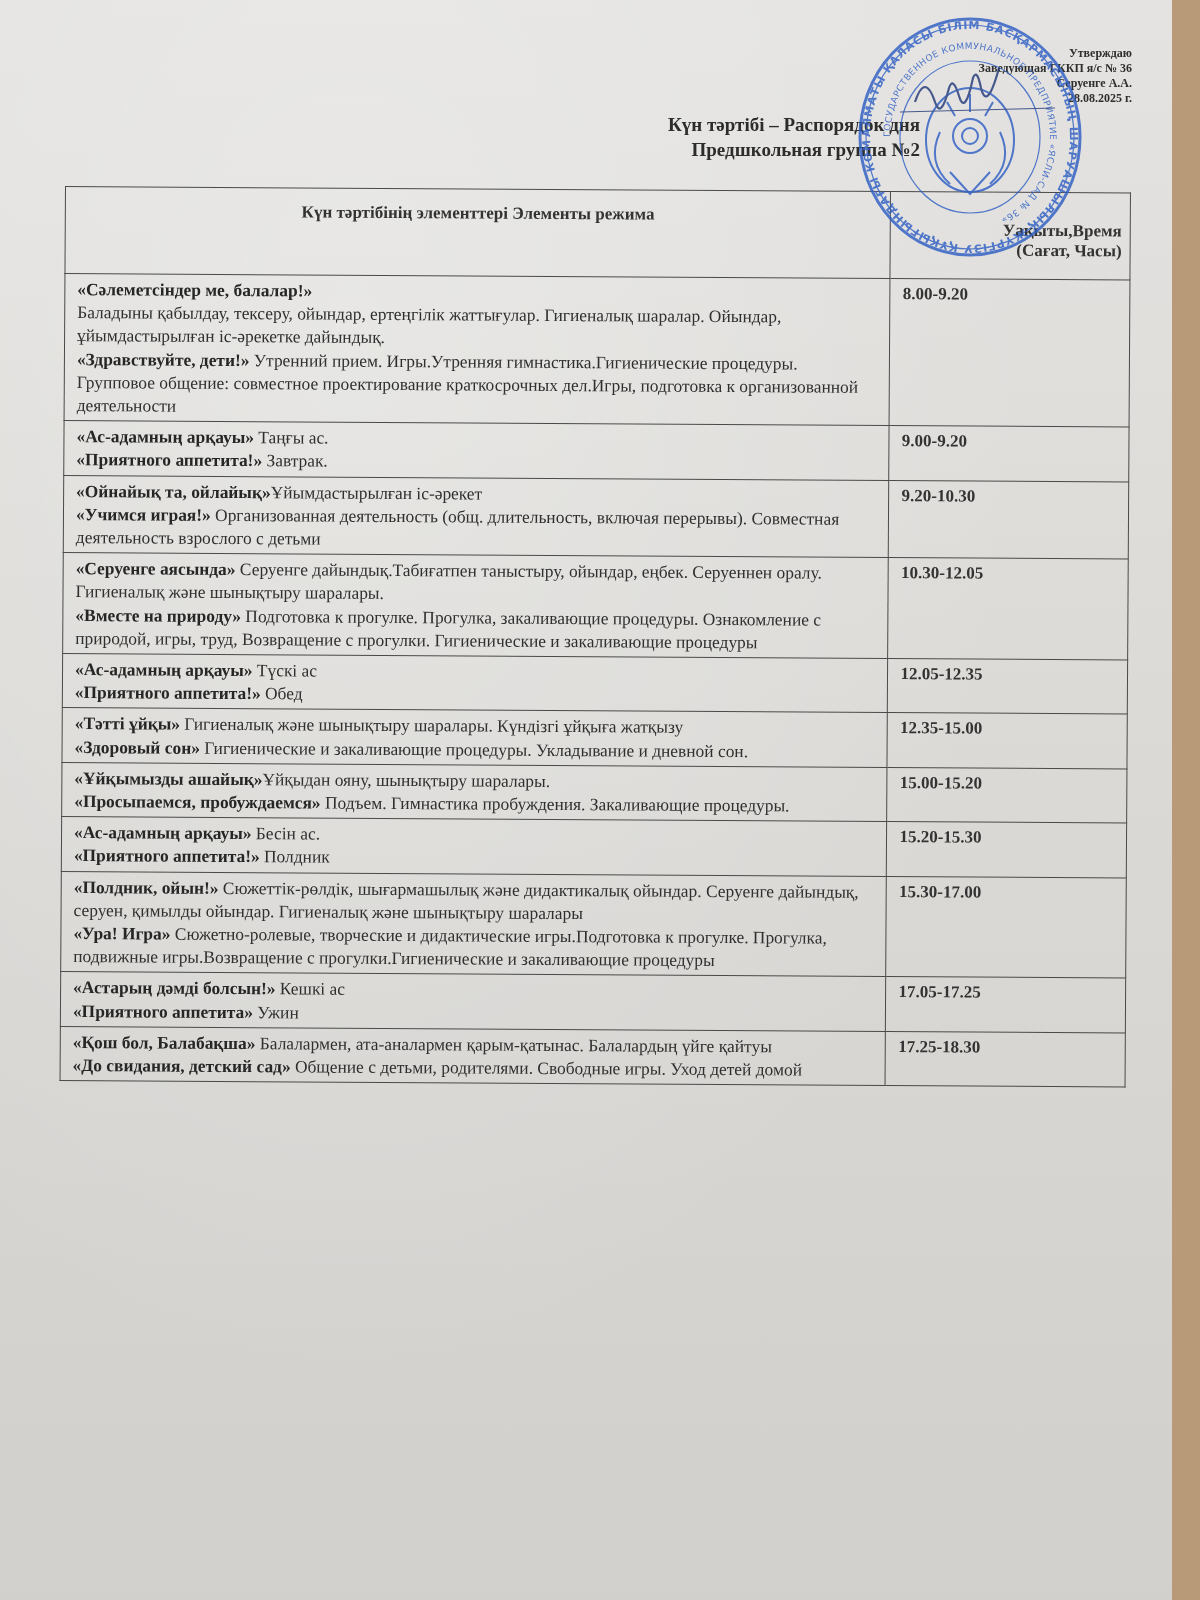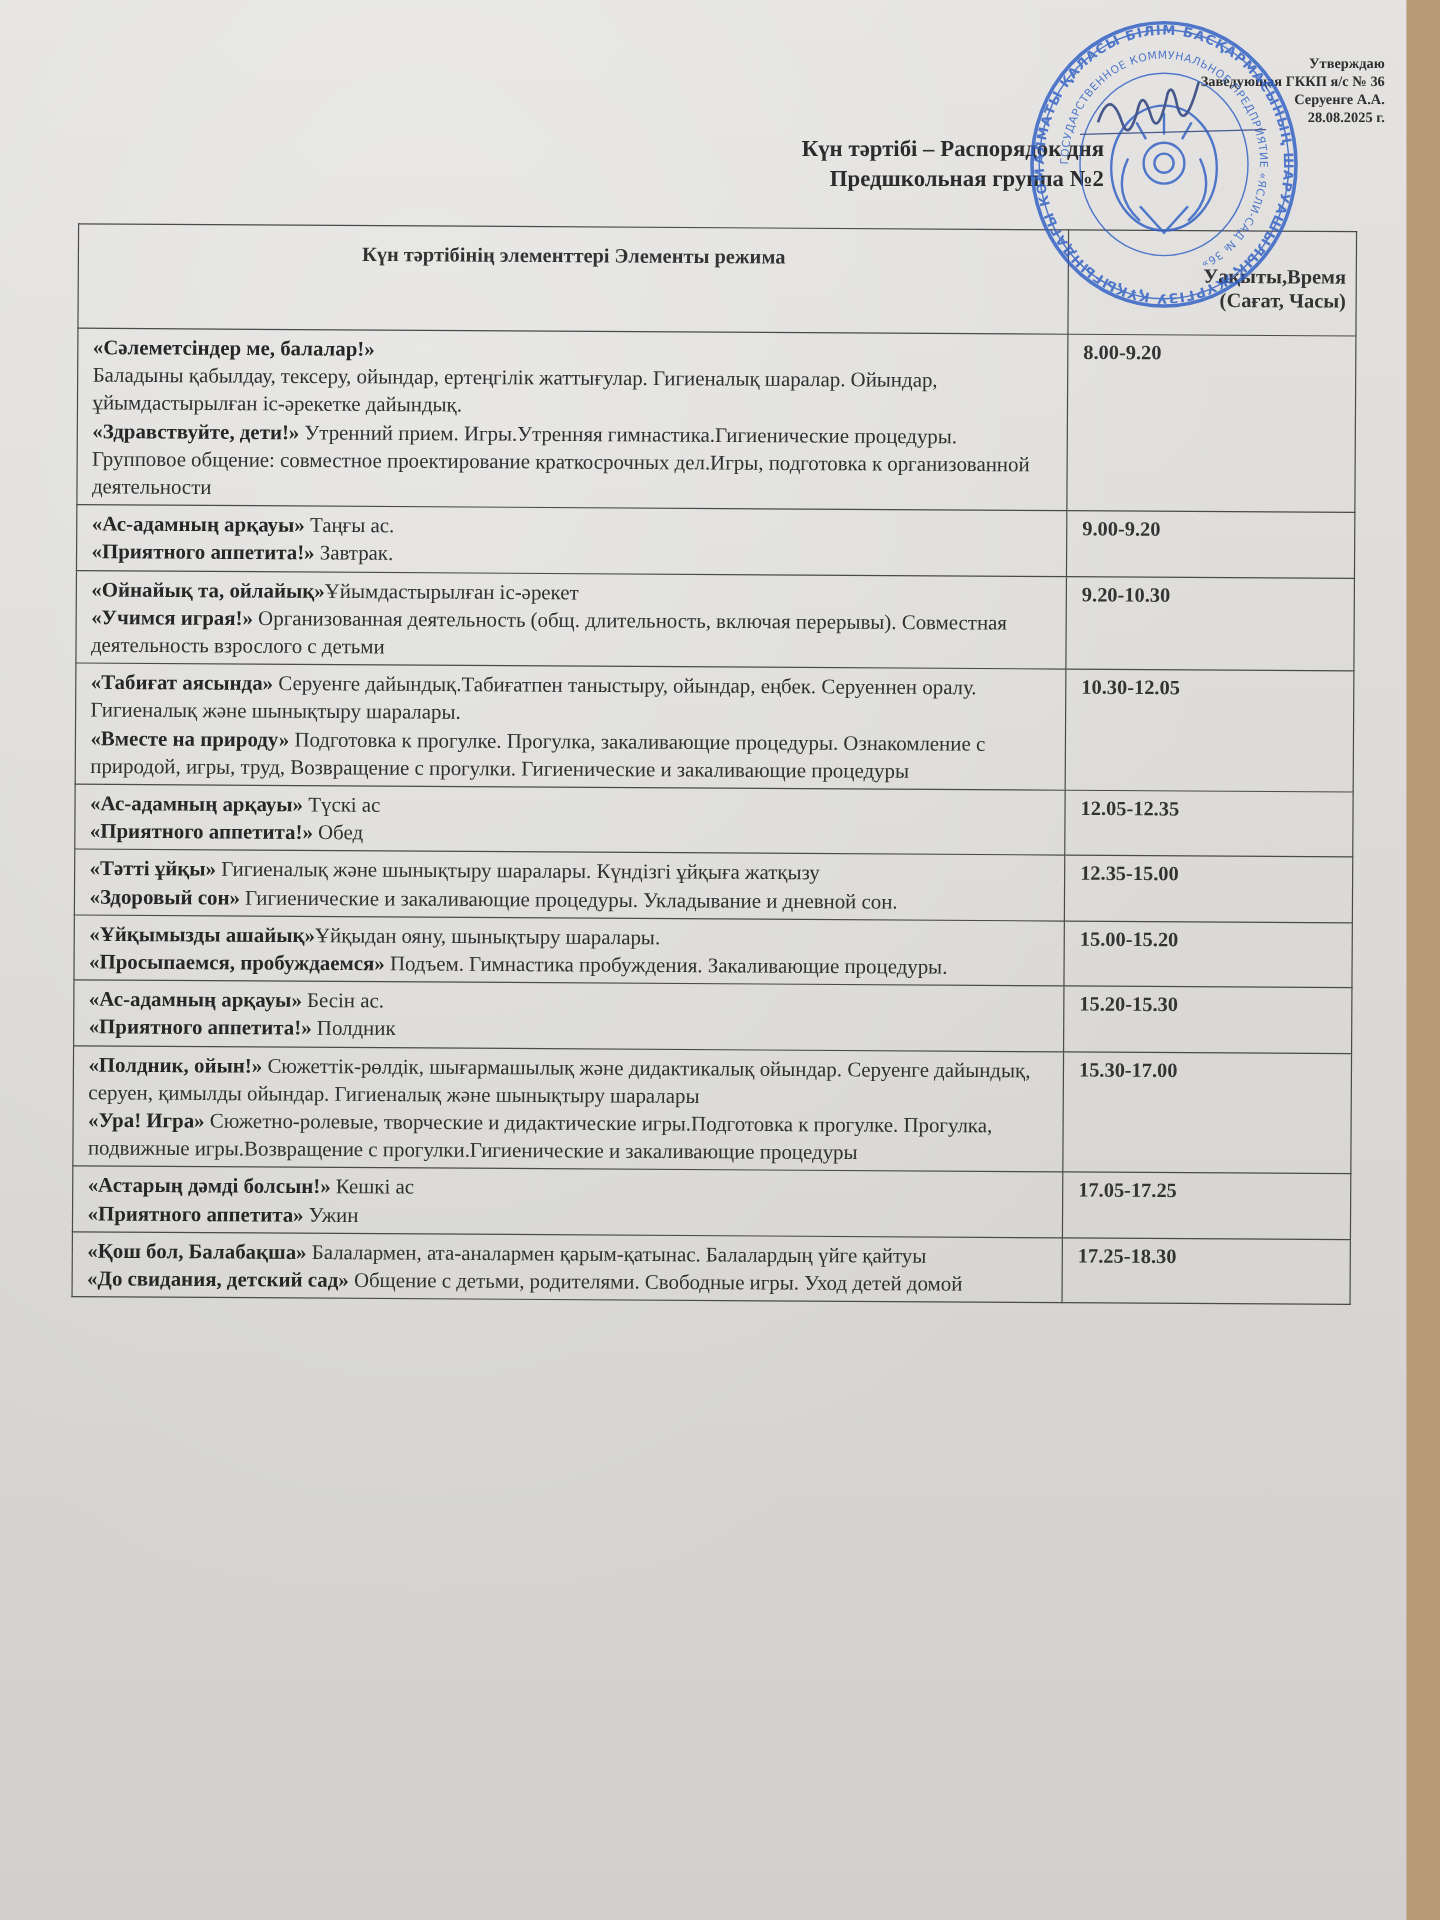--- a/index.html
+++ b/index.html
@@ -26,21 +26,21 @@
     }
     .page-shadow {
       position: absolute;
       left: 0; top: 0; right: 0; bottom: 0;
       background: radial-gradient(ellipse at 30% 20%, rgba(255,255,255,0.25), rgba(0,0,0,0) 60%);
       pointer-events: none;
     }
     
     .approval {
       position: absolute;
-      left: 920px;
+      left: 898px;
       top: 46px;
       width: 234px;
       text-align: right;
       font-weight: bold;
       font-size: 12px;
       line-height: 15px;
       color: #2e2e2e;
     }
     .approval div { white-space: nowrap; }
     
@@ -167,21 +167,21 @@
         </tr>
         <tr>
           <td class="cell-activity">
             <p><b class="lead">«Ойнайық та, ойлайық»</b><span>Ұйымдастырылған іс-әрекет</span></p>
             <p><b class="lead">«Учимся играя!»</b><span> Организованная деятельность (общ. длительность, включая перерывы). Совместная деятельность взрослого с детьми</span></p>
           </td>
           <td class="cell-time">9.20-10.30</td>
         </tr>
         <tr>
           <td class="cell-activity">
-            <p><b class="lead">«Табиғат аясында»</b><span> Серуенге дайындық.Табиғатпен таныстыру, ойындар, еңбек. Серуеннен оралу. Гигиеналық және шынықтыру шаралары.</span></p>
+            <p><b class="lead">«Серуенге аясында»</b><span> Серуенге дайындық.Табиғатпен таныстыру, ойындар, еңбек. Серуеннен оралу. Гигиеналық және шынықтыру шаралары.</span></p>
             <p><b class="lead">«Вместе на природу»</b><span> Подготовка к прогулке. Прогулка, закаливающие процедуры. Ознакомление с природой, игры, труд, Возвращение с прогулки. Гигиенические и закаливающие процедуры</span></p>
           </td>
           <td class="cell-time">10.30-12.05</td>
         </tr>
         <tr>
           <td class="cell-activity">
             <p><b class="lead">«Ас-адамның  арқауы»</b><span> Түскі ас</span></p>
             <p><b class="lead">«Приятного аппетита!»</b><span> Обед</span></p>
           </td>
           <td class="cell-time">12.05-12.35</td>

